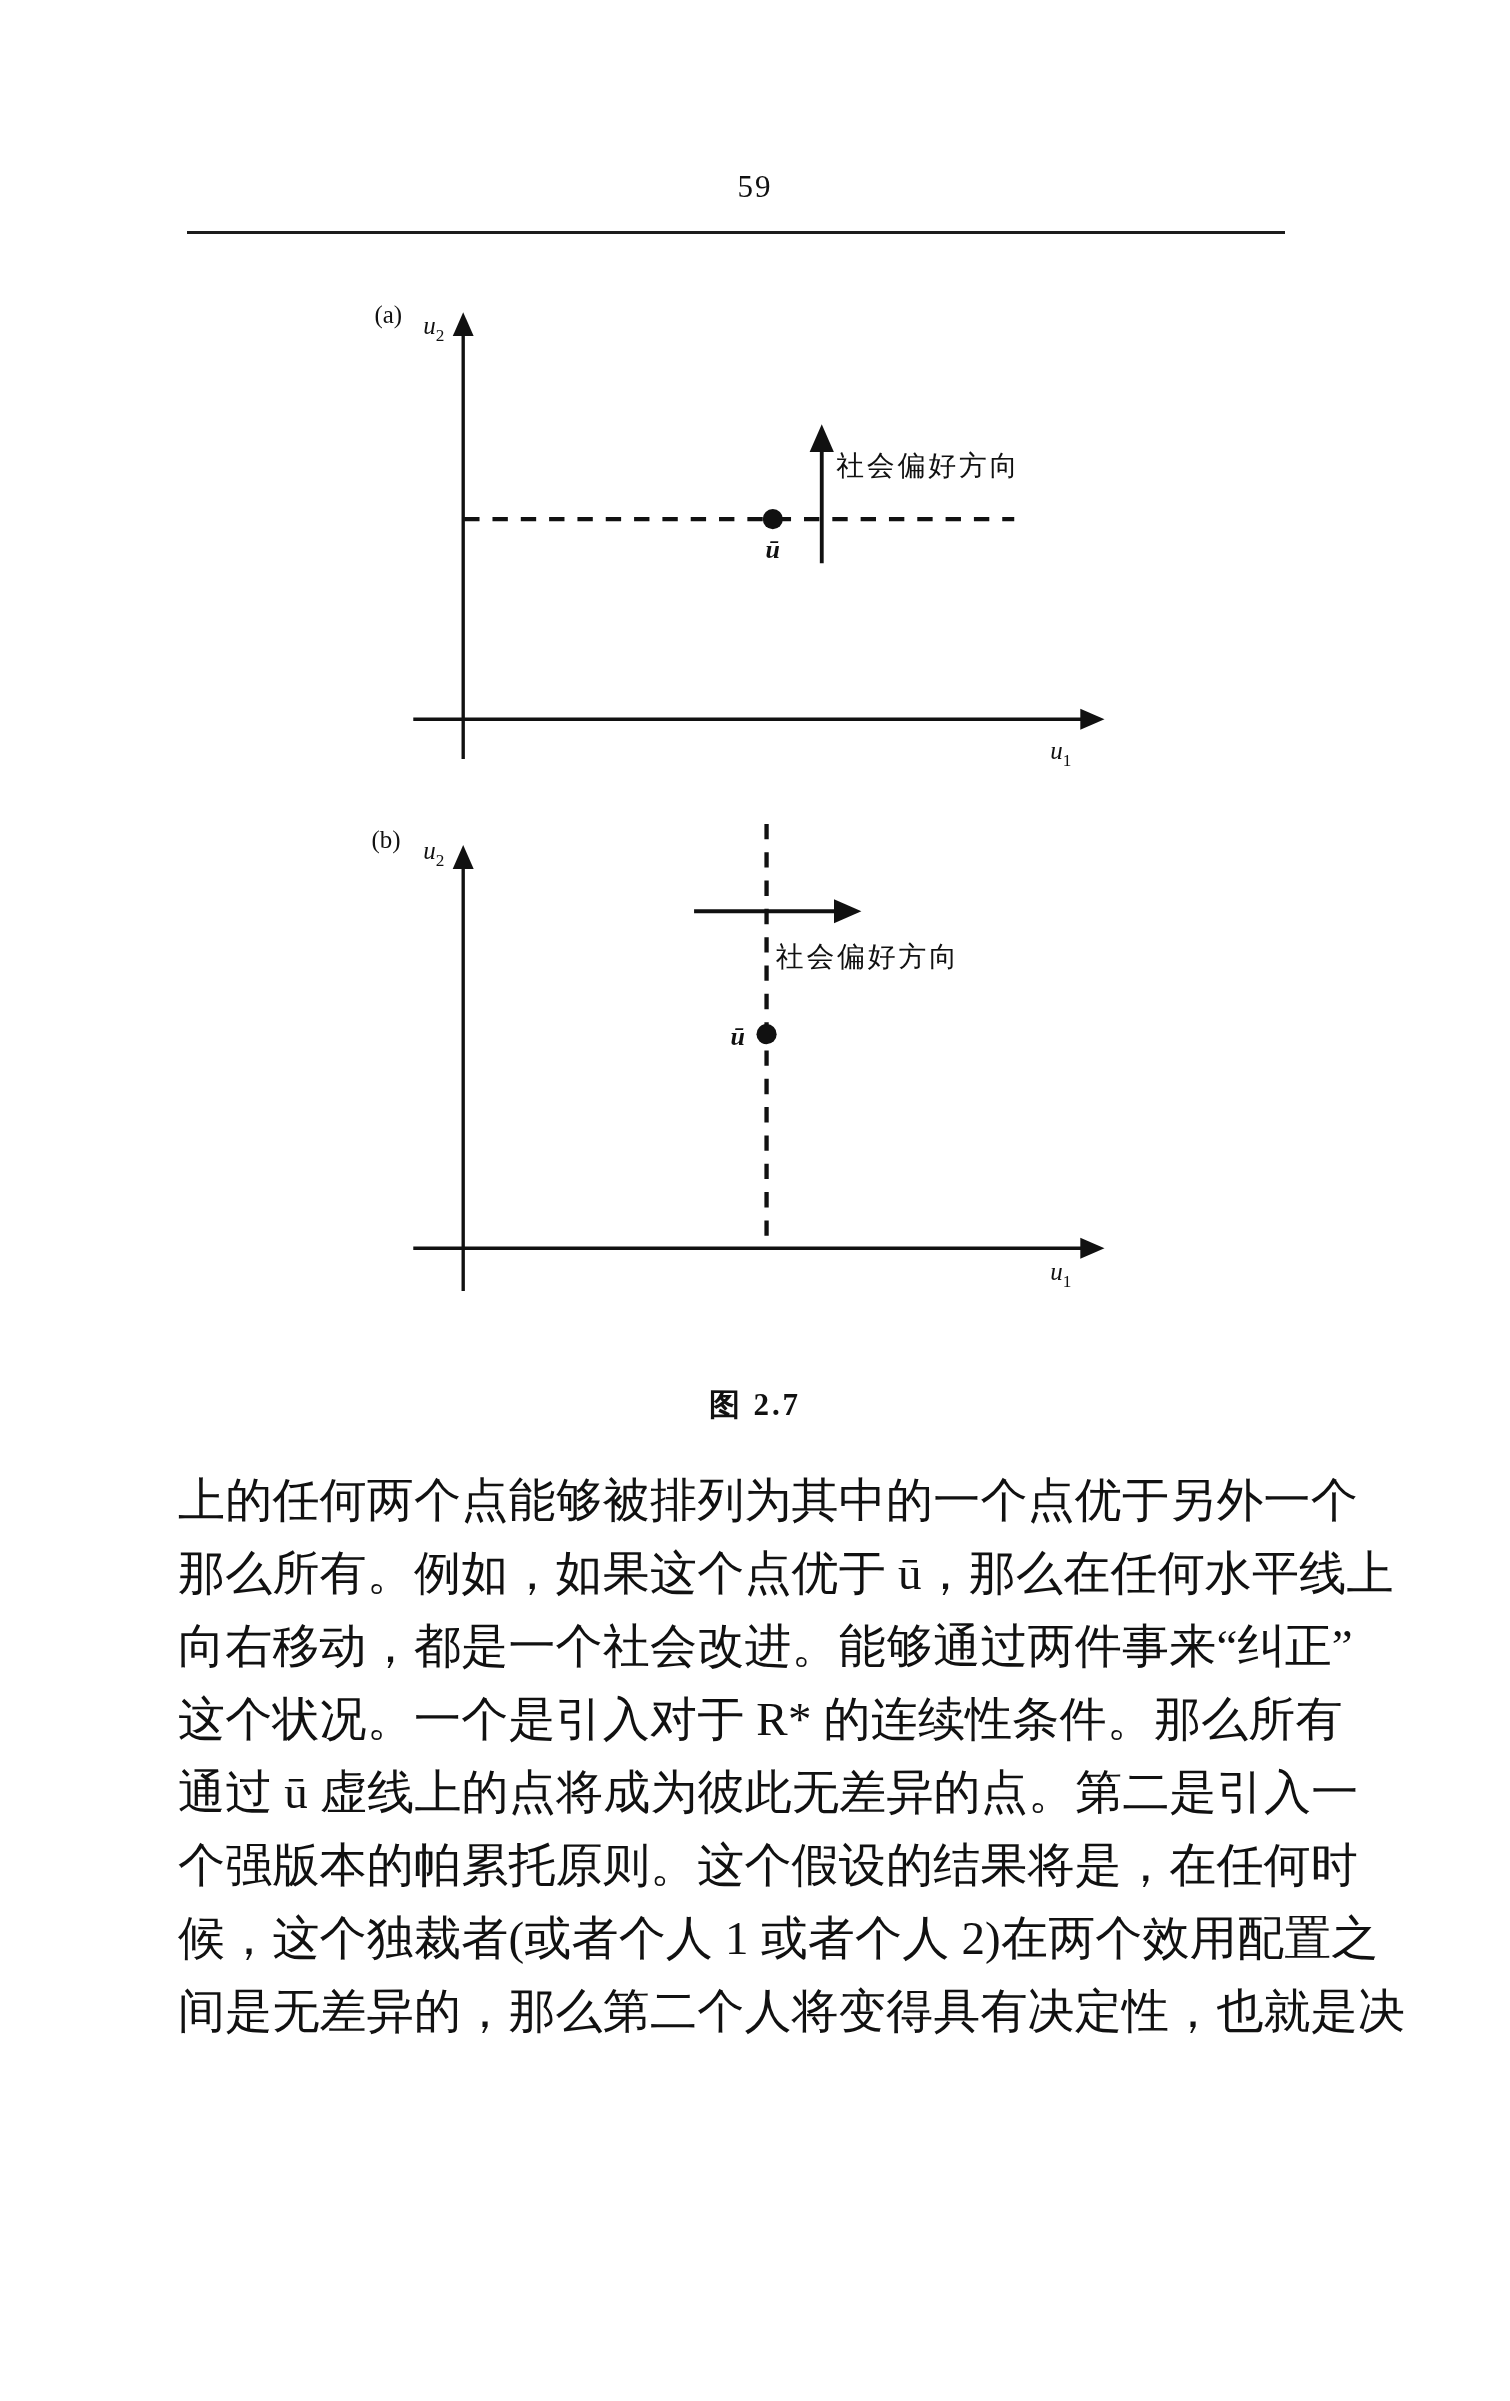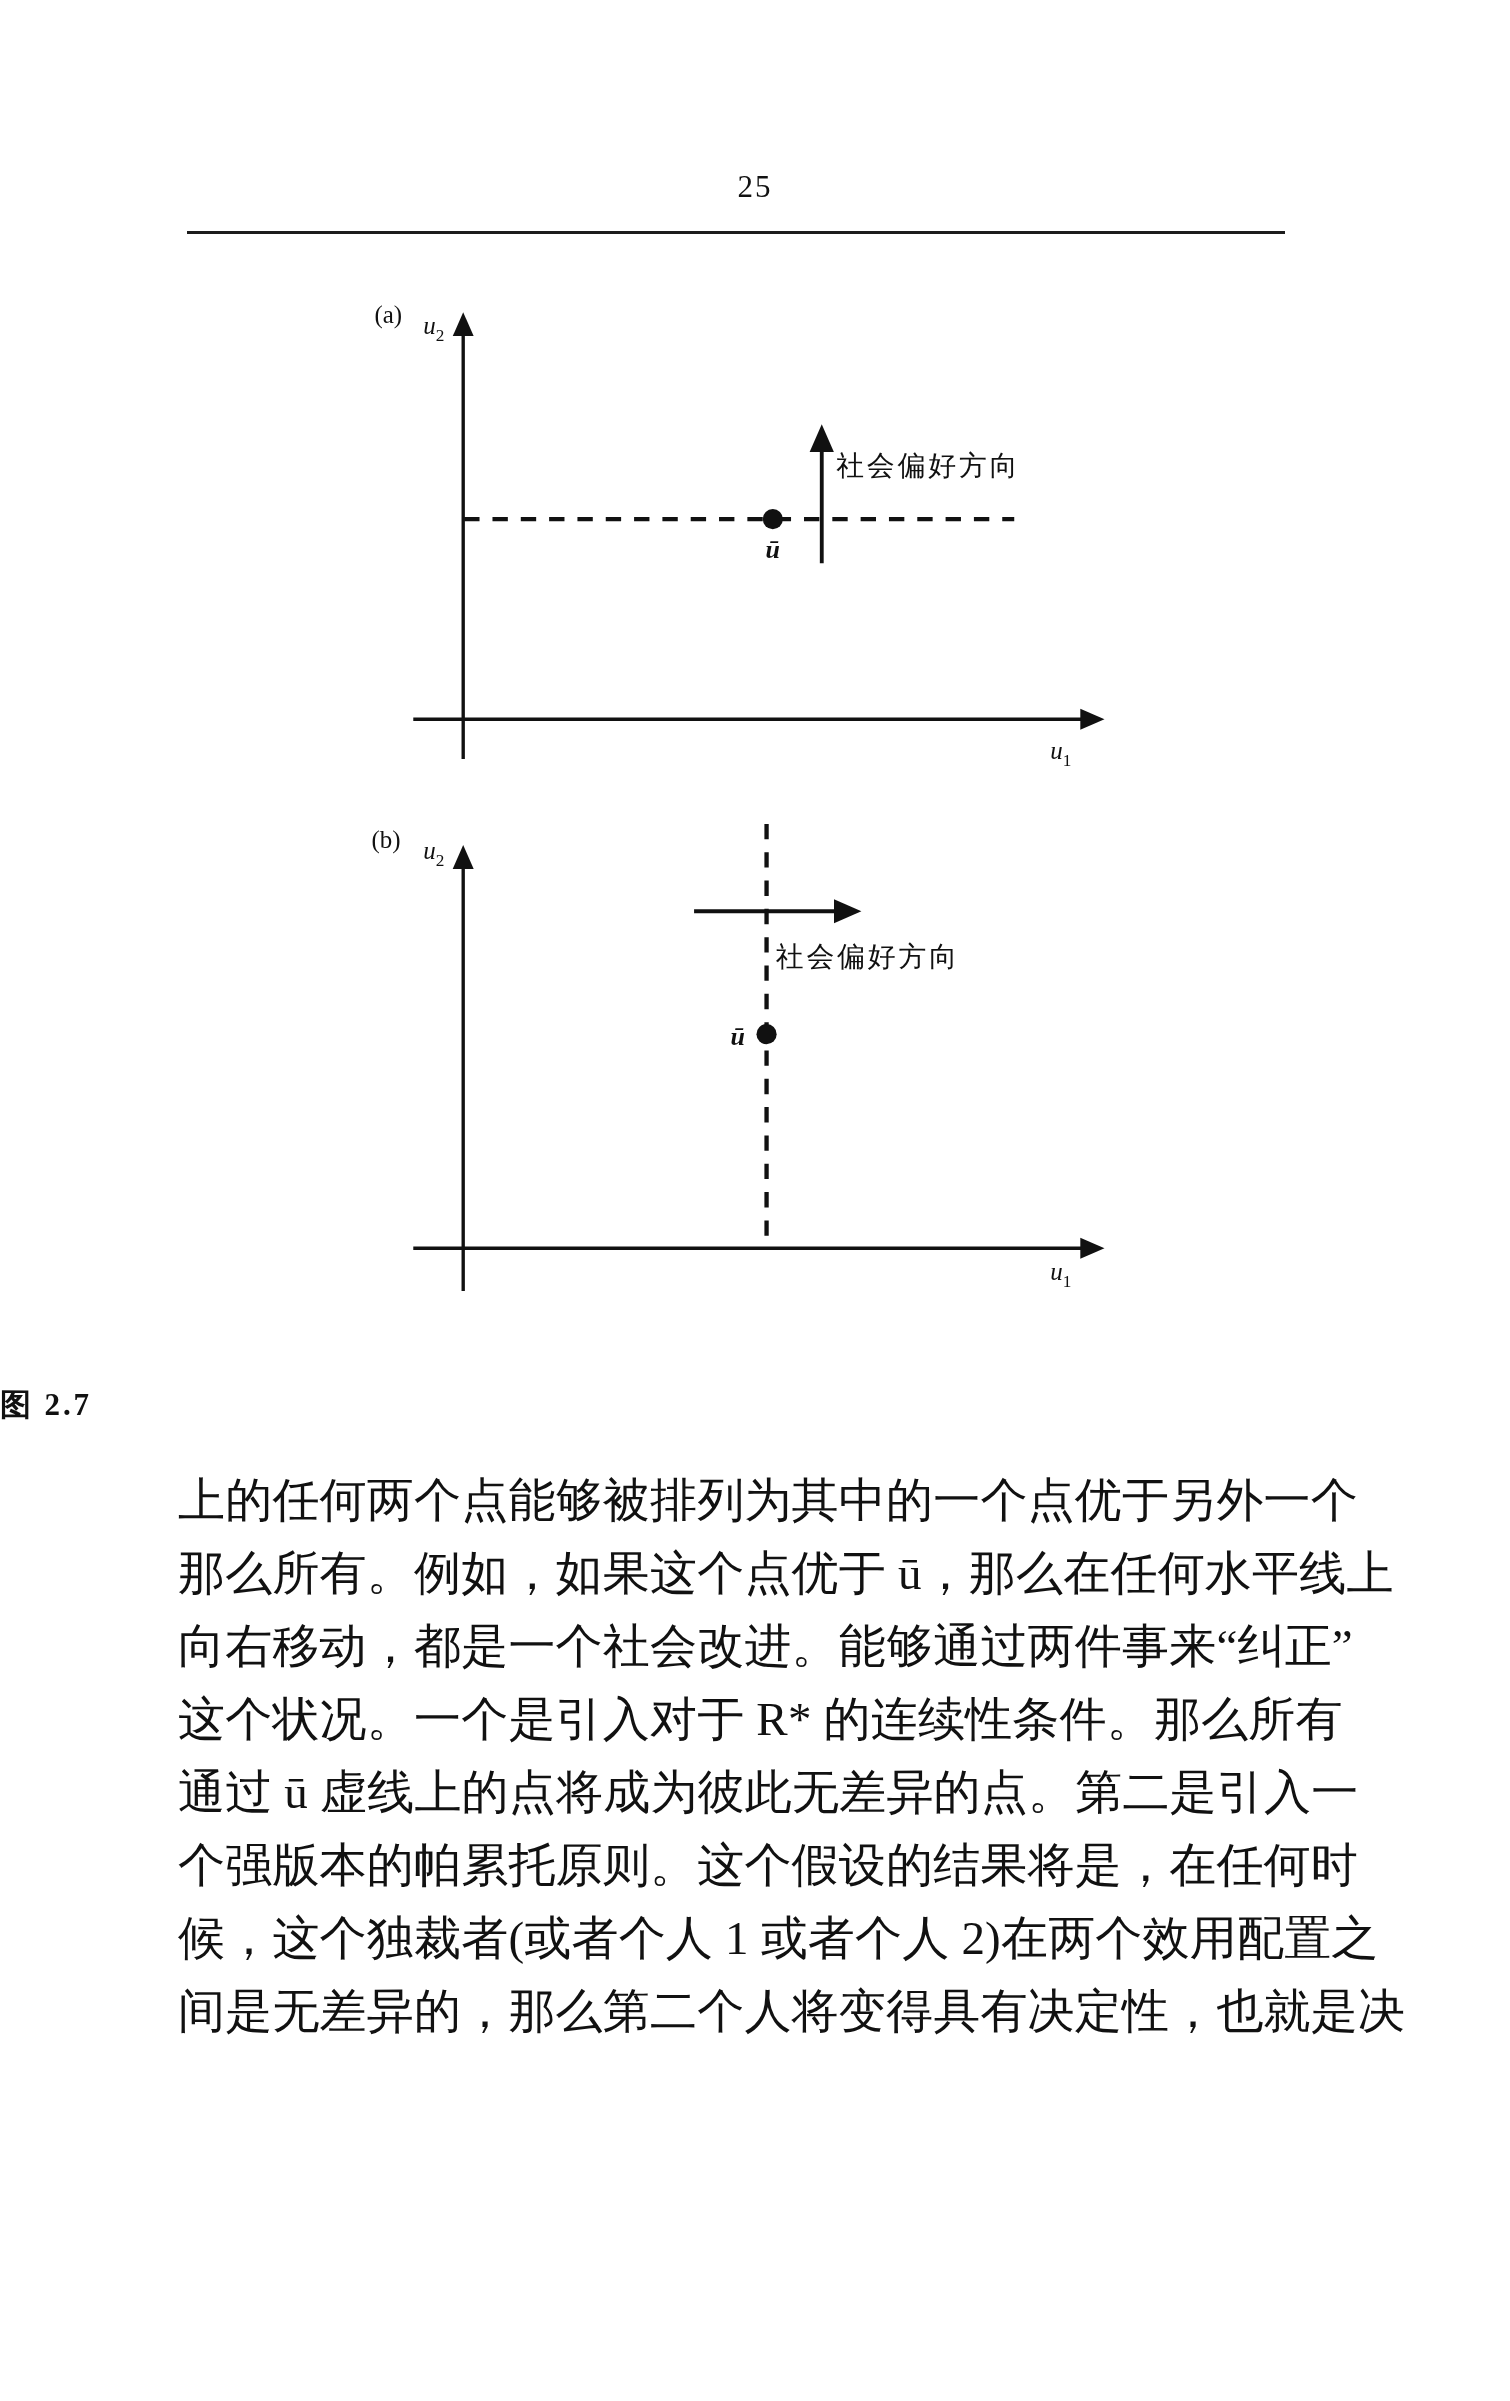--- a/index.html
+++ b/index.html
@@ -23,40 +23,40 @@
     position:absolute;left:336px;top:269px;width:816px;height:1081px;
   }
   .figure-svg text{fill:#111111;font-family:"Liberation Serif","DejaVu Serif",serif;}
   .panel-tag{font-size:52px;}
   .axis-label{font-size:52px;font-style:italic;}
   .axis-sub{font-size:36px;font-style:normal;}
   .dir-label{font-size:58px;letter-spacing:6px;font-family:"Liberation Sans","DejaVu Sans",sans-serif;}
   .pt-label{font-size:54px;font-style:italic;font-weight:bold;}
   .fig-caption{
     position:absolute;top:1384px;left:0;width:100%;
-    text-align:left;font-size:31px;font-weight:bold;letter-spacing:2.9px;
+    text-align:center;font-size:31px;font-weight:bold;letter-spacing:2.9px;
   }
   .body-text{
     position:absolute;left:178px;top:1464px;width:1133px;
   }
   .body-line{
     height:73px;line-height:73px;
     font-size:47px;letter-spacing:0.2px;white-space:nowrap;text-align:right;
   }
   .axis{stroke:#111;stroke-width:7;fill:none;}
   .dashed{stroke:#111;stroke-width:9;fill:none;stroke-dasharray:32 27;}
   .dir-arrow{stroke:#111;stroke-width:8;fill:none;}
   .dot{fill:#111;}
 </style>
 </head>
 <body>
 
 <div class="page">
 
-  <div class="page-number">25</div>
+  <div class="page-number">59</div>
   <div class="header-rule"></div>
 
   <svg class="figure-svg" viewBox="0 0 1700 2250">
     <defs>
       <marker id="ah" viewBox="0 0 10 10" refX="7.5" refY="5" markerWidth="7.5" markerHeight="7.5" orient="auto-start-reverse">
         <path d="M0,0.8 L9.6,5 L0,9.2 Z" fill="#111"></path>
       </marker>
     </defs>
 
     <g>

